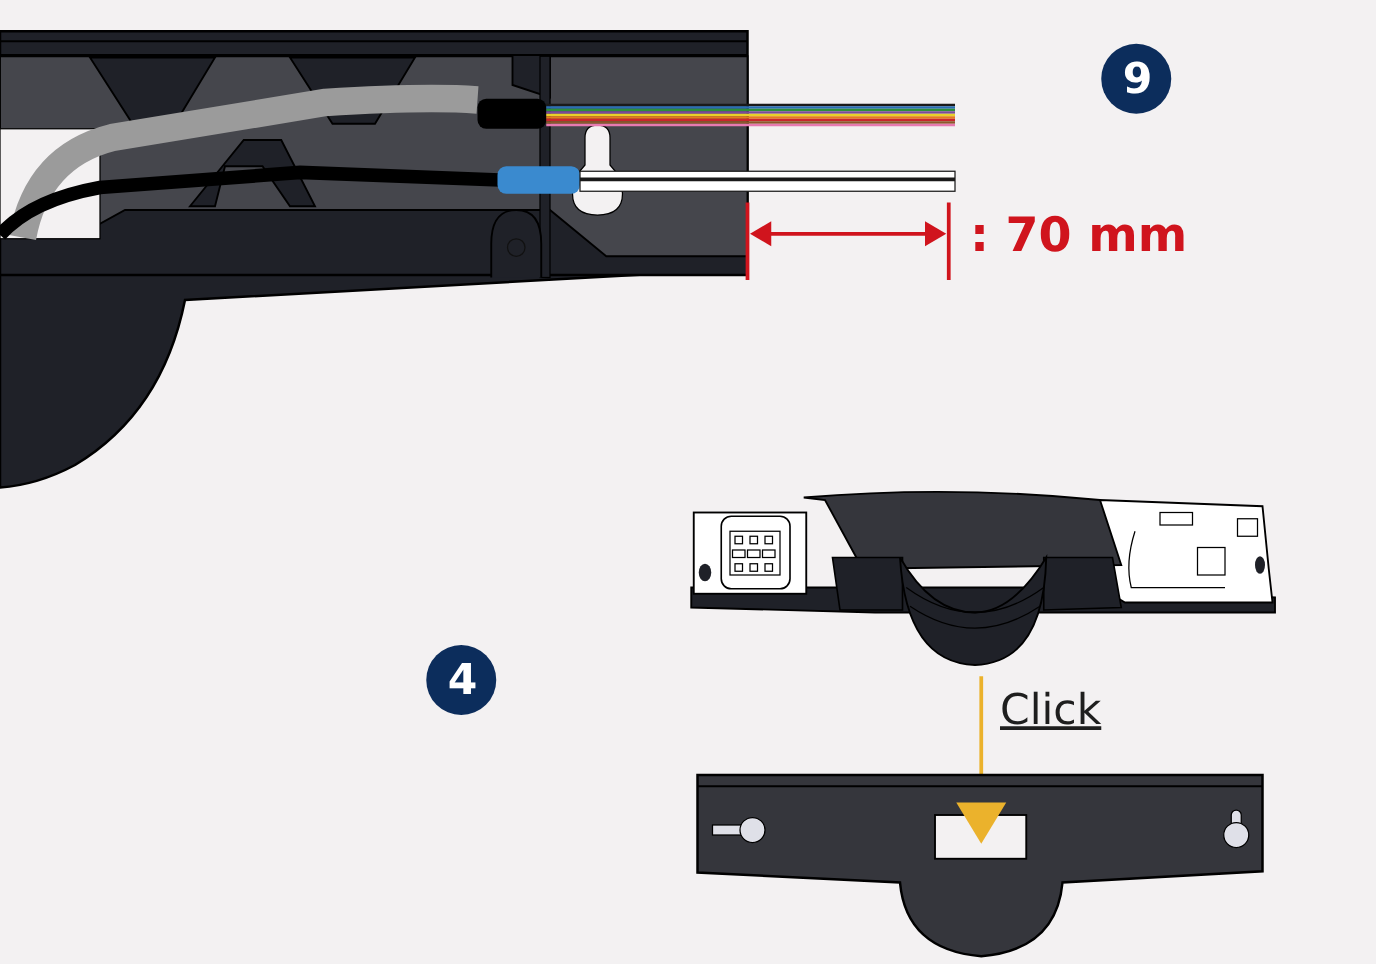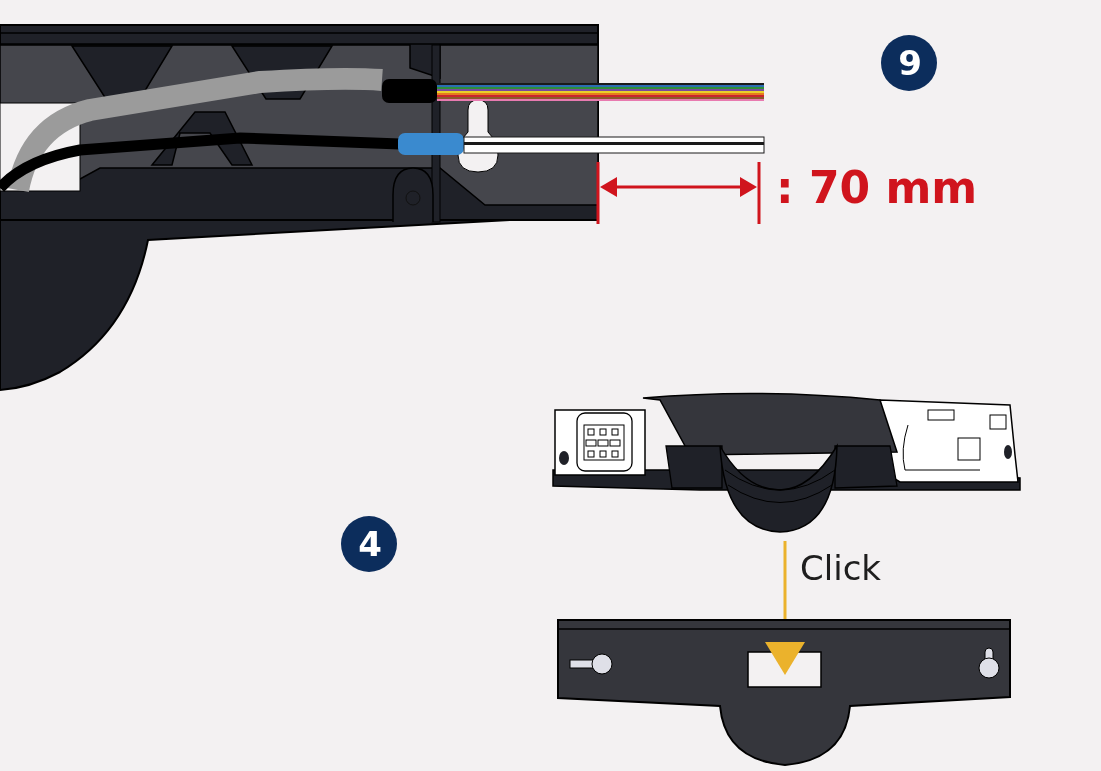--- a/index.html
+++ b/index.html
@@ -10,26 +10,26 @@
     position: relative;
   }
   .stage { position: absolute; left: 0; top: 0; width: 1101px; height: 771px; }
   .step-badge {
     position: absolute; width: 56px; height: 56px; border-radius: 50%;
     background: #0c2d5c; color: #fff; display: flex; align-items: center; justify-content: center;
     font-family: "DejaVu Sans", sans-serif; font-weight: bold; font-size: 34px; letter-spacing: -2px;
   }
   .measure-label {
     position: absolute; left: 776px; top: 160px;
-    color: #d0141d; font-family: "DejaVu Sans", sans-serif; font-weight: bold; font-size: 44px;
+    color: #d0141d; font-family: "DejaVu Sans", sans-serif; font-weight: bold; font-size: 38px;
     white-space: nowrap; line-height: 56px;
   }
   .click-label {
     position: absolute; left: 800px; top: 548px;
-    color: #1e1e1e; font-family: "DejaVu Sans", sans-serif; font-size: 34px; line-height: 40px;
+    color: #1e1e1e; font-family: "DejaVu Sans", sans-serif; font-size: 34px; line-height: 40px; text-decoration: underline;
   }
 </style>
 </head>
 <body>
 
 <div class="stage">
   <svg width="1101" height="771" viewBox="0 0 1101 771">
 
     <g>
 

